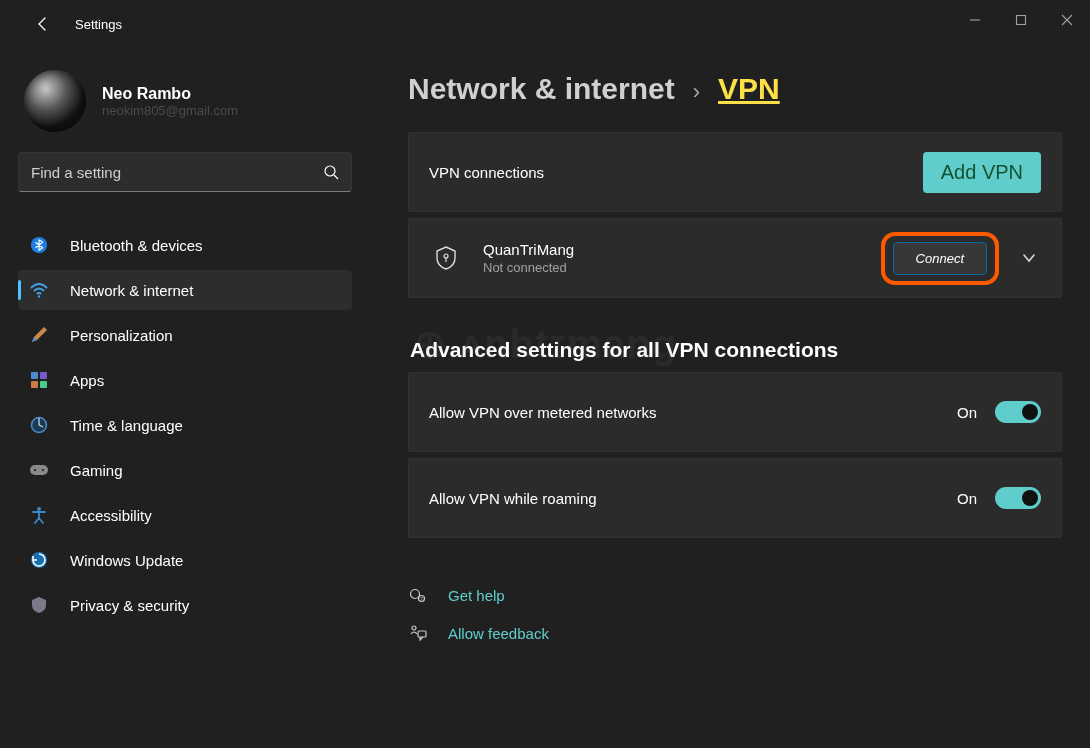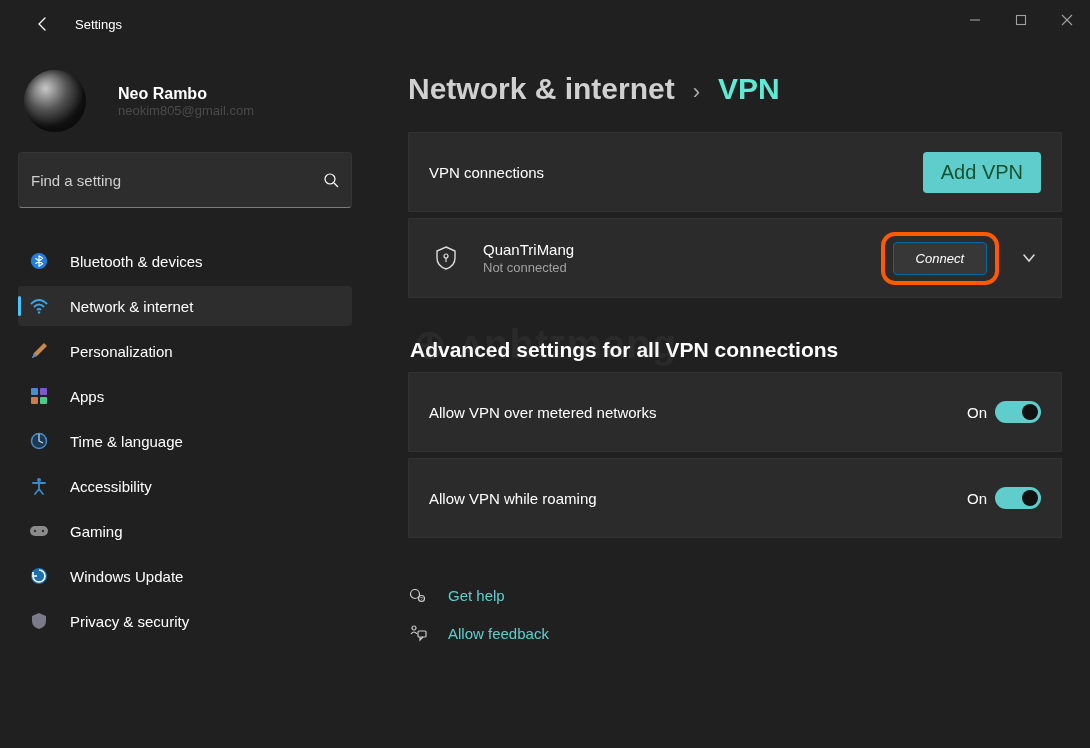--- a/index.html
+++ b/index.html
@@ -60,25 +60,25 @@
     align-items: center;
     padding: 12px 4px 20px 6px;
   }
   .avatar {
     width: 62px; height: 62px;
     border-radius: 50%;
     background: radial-gradient(circle at 35% 30%, #c8c8c8 0%, #555 35%, #111 65%);
     box-shadow: inset 0 0 10px rgba(0,0,0,.6);
     flex-shrink: 0;
   }
-  .profile-text { margin-left: 32px; }
+  .profile-text { margin-left: 16px; }
   .profile-name { font-size: 16px; font-weight: 600; color: #fff;}
   .profile-email { font-size: 13px; color: #4a4a4a; filter: blur(0.6px); }
   .search {
-    height: 56px;
+    height: 40px;
     background: #2d2d2d;
     border: 1px solid #353535;
     border-bottom: 1px solid #7d7d7d;
     border-radius: 4px;
     display: flex;
     align-items: center;
     padding: 0 12px;
     margin-bottom: 28px;
   }
   .search input {
@@ -134,21 +134,22 @@
   .bc-parent {
     font-size: 30px;
     font-weight: 600;
     color: #d0d0d0;
     cursor: pointer;
   }
   .bc-sep { font-size: 22px; color: #aaa; }
   .bc-current {
     font-size: 30px;
     font-weight: 600;
-    color: #5eead4;
+    color: #fde047;
+    text-decoration: underline;
   }
   .card {
     background: #2b2b2b;
     border: 1px solid #323232;
     border-radius: 1px;
     margin-bottom: 6px;
   }
   .card-row {
     min-height: 78px;
     display: flex;
@@ -197,21 +198,21 @@
   }
   .section-head {
     font-size: 21px;
     font-weight: 600;
     color: #fff;
     margin: 40px 0 10px 2px;
   }
   .toggle {
     display: flex;
     align-items: center;
-    gap: 8px;
+    gap: 18px;
   }
   .toggle-state { font-size: 15px; color: #fff; }
   .switch {
     width: 46px; height: 22px;
     border-radius: 11px;
     background: #60cdcd;
     position: relative;
     cursor: pointer;
   }
   .switch .knob {
@@ -334,36 +335,36 @@
         <span class="nav-icon">
             <svg width="18" height="18" viewBox="0 0 18 18">
               <circle cx="9" cy="9" r="7.5" stroke="#4a8ccc" stroke-width="1.5" fill="#1a3a55"></circle>
               <path d="M9 2 V9 L13 11" stroke="#ddd" stroke-width="1.2" fill="none"></path>
             </svg>
           </span>
         <span class="nav-label">Time &amp; language</span>
       </div>
       <div class="nav-item">
         <span class="nav-icon">
-            <svg width="18" height="18" viewBox="0 0 18 18">
-              <circle cx="9" cy="3" r="2" fill="#3a8acc"></circle>
-              <path d="M3 6 L15 6 M9 6 V12 M9 12 L5 17 M9 12 L13 17" stroke="#3a8acc" stroke-width="1.8" fill="none" stroke-linecap="round"></path>
-            </svg>
-          </span>
-        <span class="nav-label">Accessibility</span>
-      </div>
-      <div class="nav-item">
-        <span class="nav-icon">
             <svg width="20" height="14" viewBox="0 0 20 14">
               <rect x="1" y="2" width="18" height="10" rx="5" fill="#8a8a8a"></rect>
               <circle cx="6" cy="7" r="1.2" fill="#333"></circle>
               <circle cx="14" cy="7" r="1.2" fill="#333"></circle>
             </svg>
           </span>
         <span class="nav-label">Gaming</span>
+      </div>
+      <div class="nav-item">
+        <span class="nav-icon">
+            <svg width="18" height="18" viewBox="0 0 18 18">
+              <circle cx="9" cy="3" r="2" fill="#3a8acc"></circle>
+              <path d="M3 6 L15 6 M9 6 V12 M9 12 L5 17 M9 12 L13 17" stroke="#3a8acc" stroke-width="1.8" fill="none" stroke-linecap="round"></path>
+            </svg>
+          </span>
+        <span class="nav-label">Accessibility</span>
       </div>
       <div class="nav-item">
         <span class="nav-icon">
             <svg width="18" height="18" viewBox="0 0 18 18">
               <circle cx="9" cy="9" r="8" fill="#1a6fb0"></circle>
               <path d="M9 3 A6 6 0 1 1 3 9" stroke="#fff" stroke-width="1.6" fill="none"></path>
               <path d="M3 5 L3 9 L7 9" stroke="#fff" stroke-width="1.6" fill="none"></path>
             </svg>
           </span>
         <span class="nav-label">Windows Update</span>

